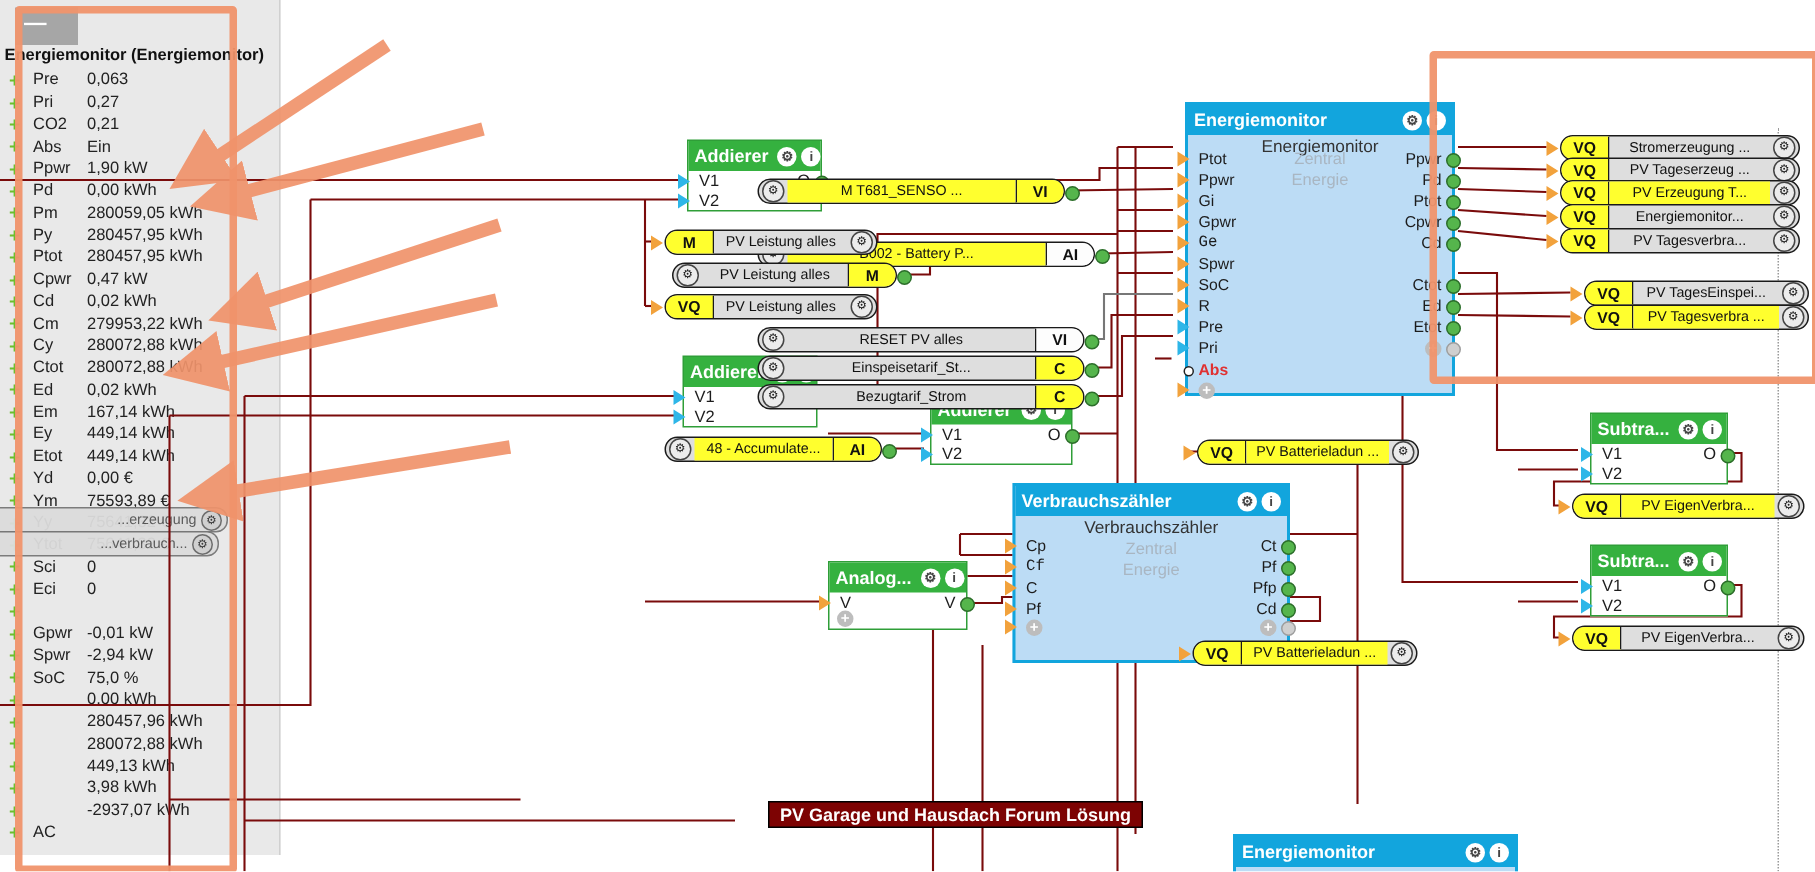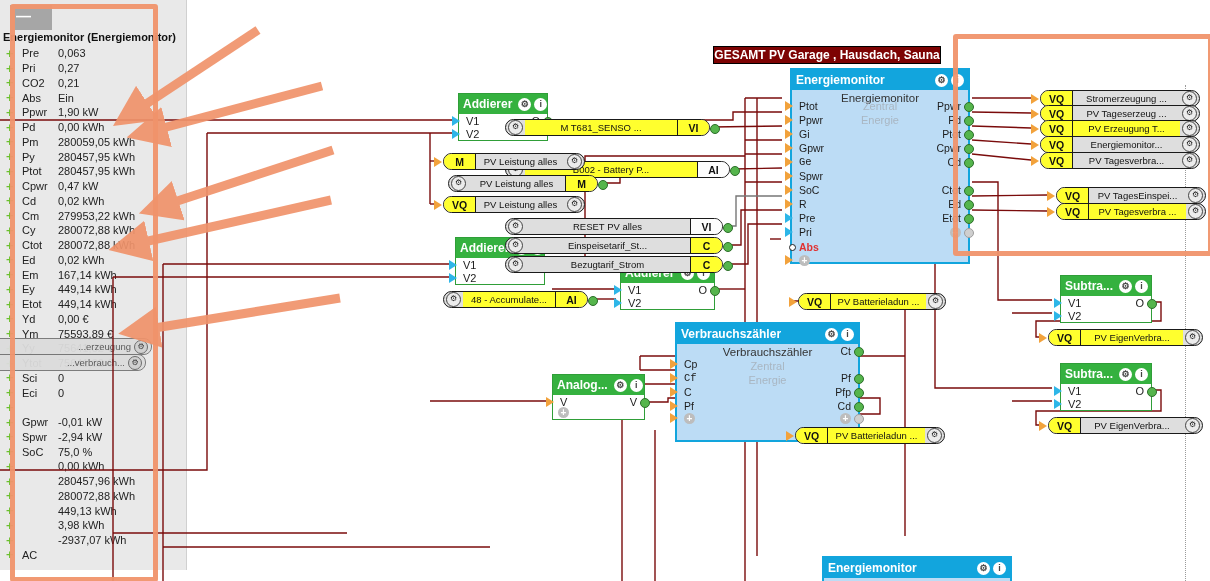--- a/index.html
+++ b/index.html
@@ -379,21 +379,21 @@
       <span class="wire-label" style="left: 997px; top: 288px;"></span>
       <span class="wire-label" style="left: 1020px; top: 302px;"></span>
       <span class="wire-label" style="left: 1155px; top: 288px;"></span>
       <span class="wire-label" style="left: 997px; top: 326px;"></span>
       <span class="wire-label" style="left: 1032px; top: 379px;"></span>
       <span class="wire-label" style="left: 1032px; top: 393px;"></span>
       <span class="wire-label" style="left: 1155px; top: 379px;"></span>
       <span class="wire-label" style="left: 1024px; top: 416px;"></span>
     </div>
 
-  <div class="banner" style="left:713px;top:46px;width:226px;height:16px;">GESAMT PV Garage , Hausdach, Sauna</div>
+  <div class="banner" style="left:512px;top:534px;width:248px;height:16px;">PV Garage und Hausdach Forum Lösung</div>
 
   <div class="blk cblock" style="left:790px;top:68px;width:180px;height:196px;">
     <div class="chead">
       <span>Energiemonitor</span>
       <span class="spacer"></span>
       <span class="hico">⚙</span>
       <span class="hico">i</span>
     </div>
     <div class="cname" style="top:22px;">Energiemonitor</div>
     <div class="csub" style="top:30px;">Zentral</div>
@@ -440,21 +440,21 @@
     <div>
 
     <div class="port l" style="top: 34px;"><span class="tri"></span><span class="plbl">Cp</span></div>
         <div class="port l" style="top: 48px; font-family: Liberation Mono, monospace;"><span class="tri"></span><span class="plbl">Cf</span></div>
         <div class="port l" style="top: 62px;"><span class="tri"></span><span class="plbl">C</span></div>
         <div class="port l" style="top: 76px;"><span class="tri"></span><span class="plbl">Pf</span></div>
         <div class="port l plusrow" style="top: 88px;"><span class="tri"></span><span class="plbl">+</span></div>
       </div>
     <div>
 
-    <div class="port r" style="top: 21px;"><span class="plbl">Ct</span><span class="dot"></span></div>
+    <div class="port r" style="top: 34px;"><span class="plbl">Ct</span><span class="dot"></span></div>
         <div class="port r" style="top: 48px;"><span class="plbl">Pf</span><span class="dot"></span></div>
         <div class="port r" style="top: 62px;"><span class="plbl">Pfp</span><span class="dot"></span></div>
         <div class="port r" style="top: 76px;"><span class="plbl">Cd</span><span class="dot"></span></div>
         <div class="port r plusrow" style="top: 88px;"><span class="plbl">+</span><span class="dot"></span></div>
       </div>
   </div>
 
   <div class="blk gblock" style="left:458px;top:93px;width:90px;height:48px;">
     <div class="ghead">
         <span>Addierer</span>

